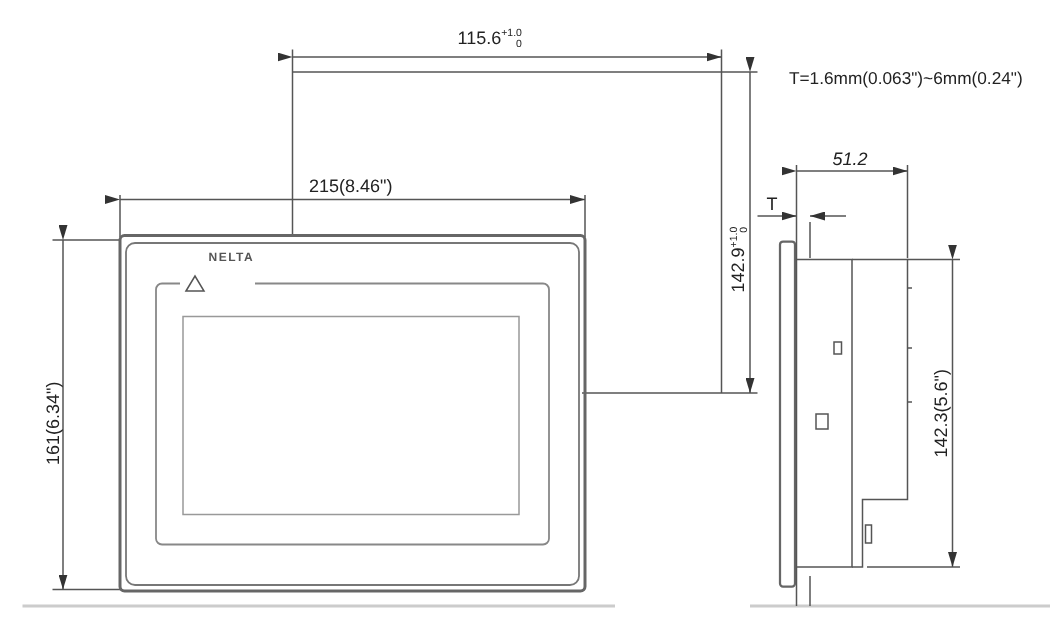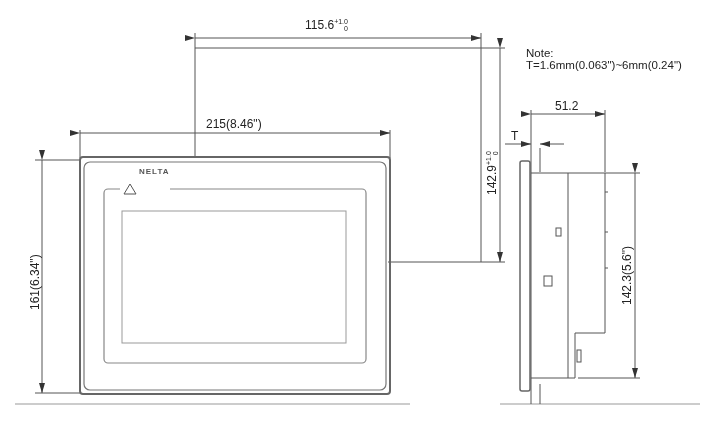--- a/index.html
+++ b/index.html
@@ -85,22 +85,21 @@
 </div>
 
 <div class="lbl" style="left:206px;top:118px;">215(8.46")</div>
 
 <div class="lbl vert" style="left:29px;top:310px;">161(6.34")</div>
 
 <div class="lbl vert" style="left:486px;top:195px;">
   <span>142.9</span><span class="sup">+1.0</span><span class="sub">0</span>
 </div>
 
-<div class="lbl" style="left:555px;top:100px;">51.2</div>
+<div class="lbl" style="left:555px;top:100px;font-style:italic;">51.2</div>
 <div class="lbl" style="left:511px;top:130px;">T</div>
 <div class="lbl vert" style="left:621px;top:305px;">142.3(5.6")</div>
 
 <div class="lbl" style="left:139px;top:168px;font-size:8px;letter-spacing:1px;color:#555;font-weight:bold;">NELTA</div>
 
 <div class="note">
-  <div>Note:</div>
   <div>T=1.6mm(0.063")~6mm(0.24")</div>
 </div>
 
 </body></html>

